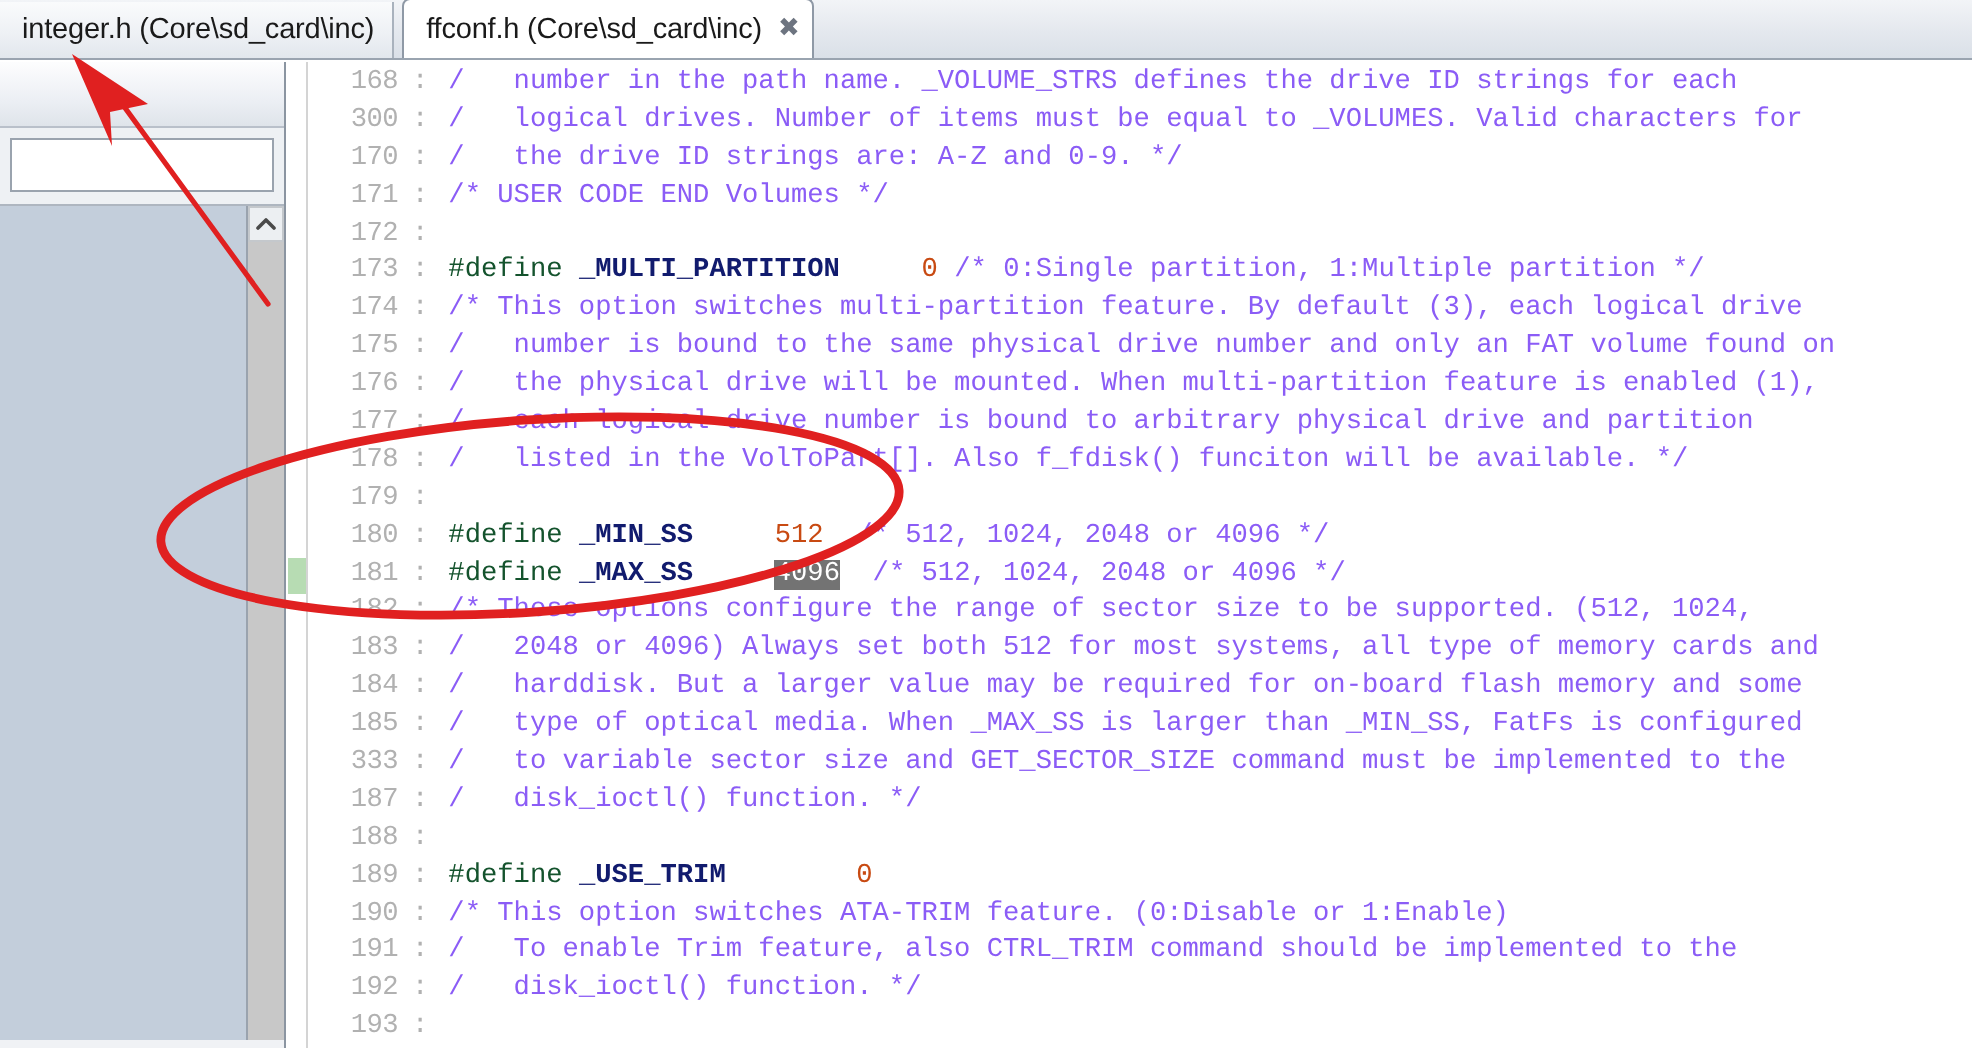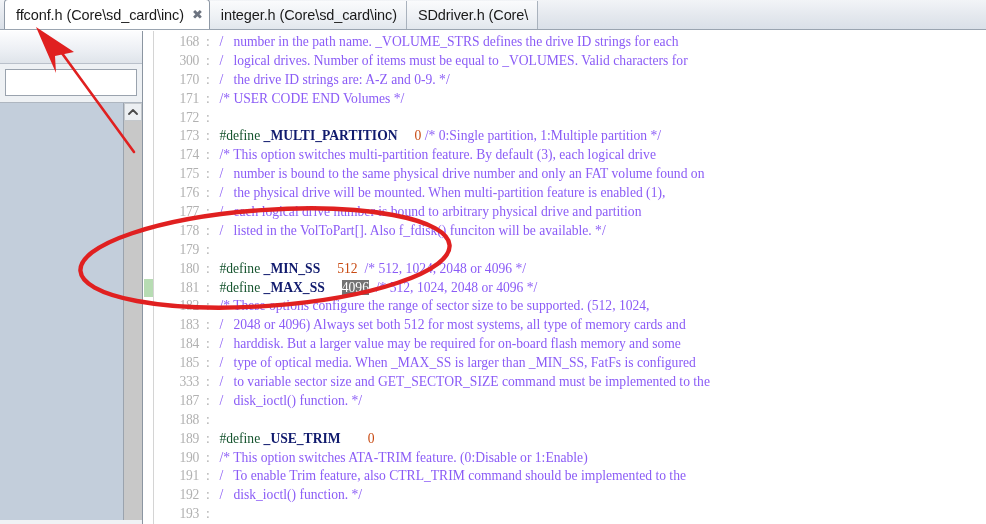--- a/index.html
+++ b/index.html
@@ -138,21 +138,21 @@
     flex: 0 0 auto;
   }
   .code-scroll {
     flex: 1 1 auto;
     overflow: hidden;
     padding-top: 2px;
   }
   .code-line {
     height: 18.9px;
     line-height: 18.9px;
-    font-family: Liberation Serif, serif;
+    font-family: Liberation Mono, monospace;
     font-size: 13.6px;
     white-space: pre;
     display: flex;
   }
   .lineno {
     flex: 0 0 auto;
     width: 52px;
     text-align: right;
     padding-right: 7px;
     color: #b1b1b1;
@@ -169,29 +169,26 @@
 
   
   .anno { position: absolute; left: 0; top: 0; width: 986px; height: 524px; pointer-events: none; z-index: 40; }
 </style>
 </head>
 <body>
 
 <div id="app">
 
   <div class="tabbar" id="tabbar">
+      <div class="tab">
+        <span class="tab-label">integer.h (Core\sd_card\inc)</span>
+      </div>
       <div class="tab active">
         <span class="tab-label">ffconf.h (Core\sd_card\inc)</span>
         <span class="tab-close">✖</span>
-      </div>
-      <div class="tab">
-        <span class="tab-label">integer.h (Core\sd_card\inc)</span>
-      </div>
-      <div class="tab">
-        <span class="tab-label">SDdriver.h (Core\</span>
       </div>
     </div>
 
   <div class="sidebar">
     <div class="sb-header"></div>
     <div class="sb-searchwrap">
       <input class="sb-search" type="text" placeholder="" style="">
     </div>
     <div class="sb-body">
       <div class="sb-tree"></div>

